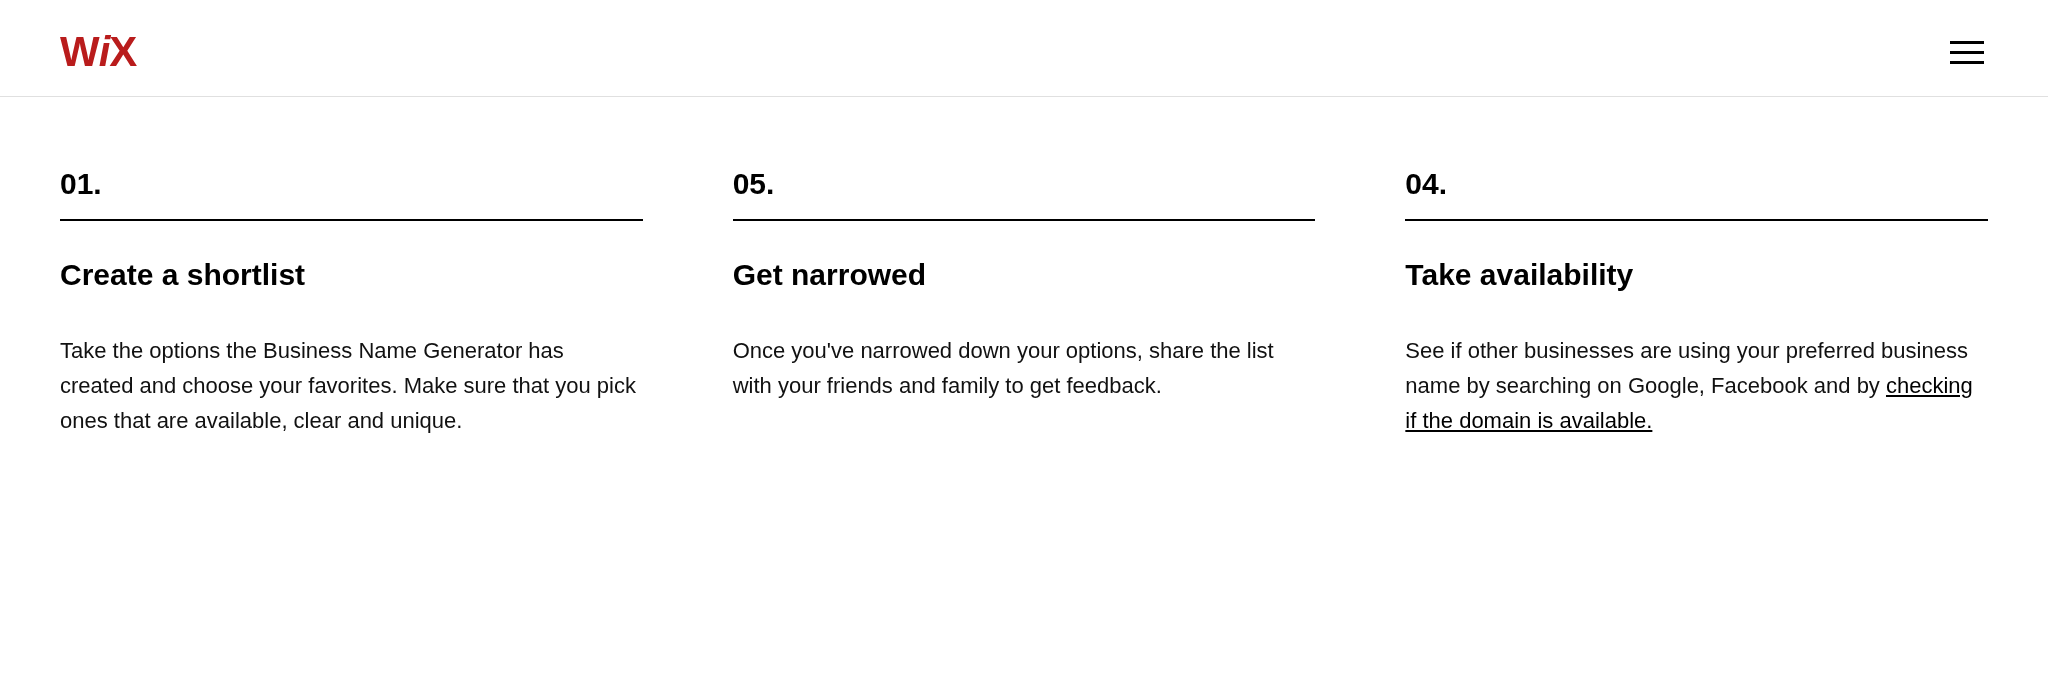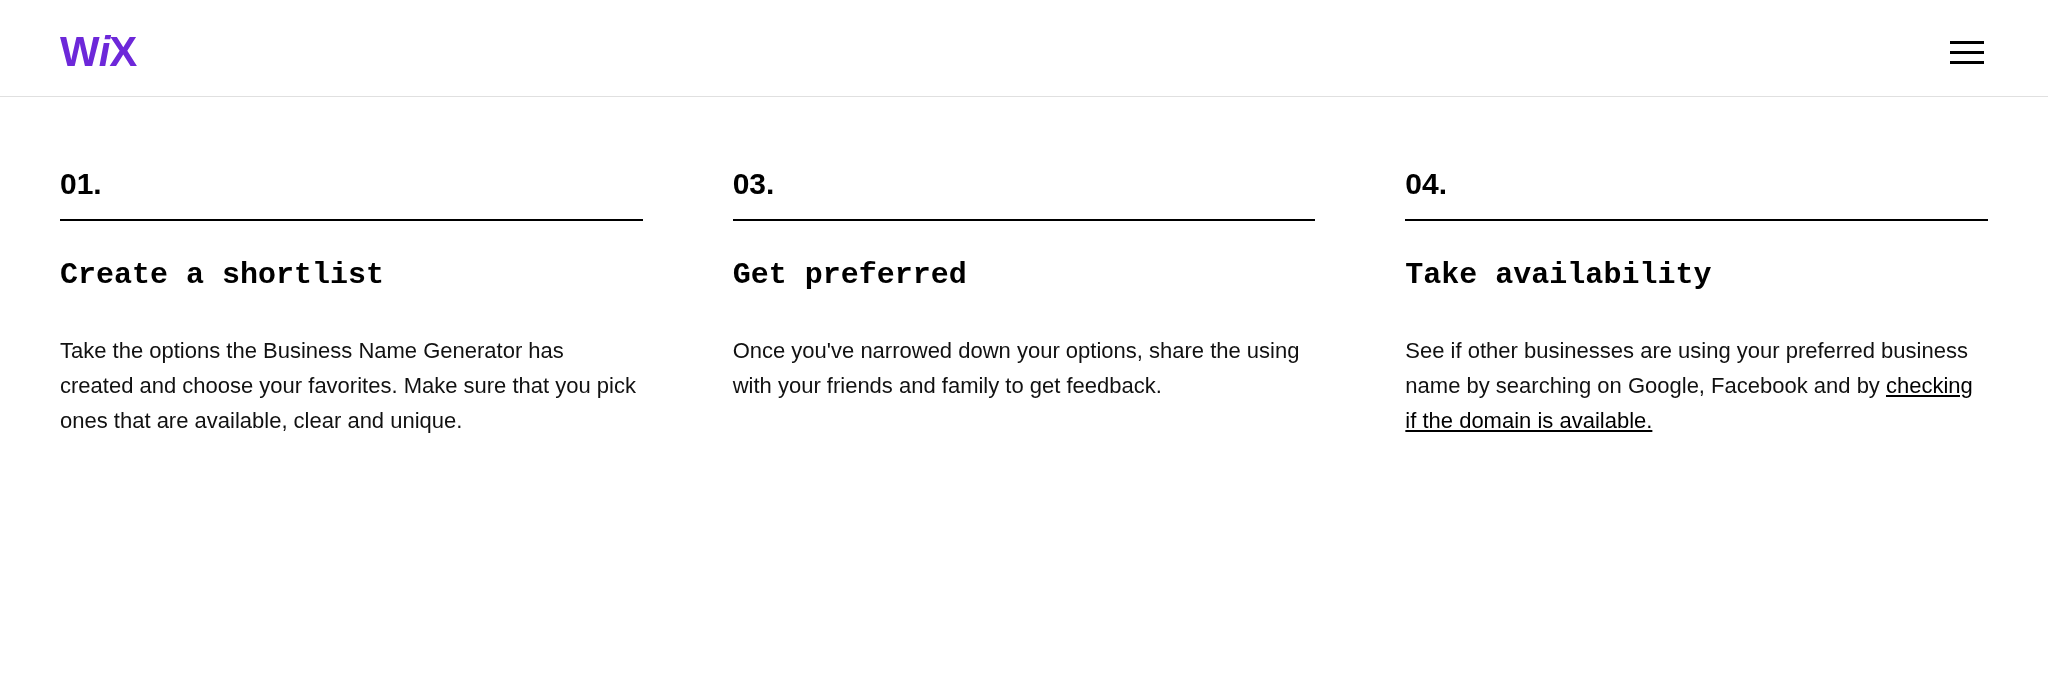--- a/index.html
+++ b/index.html
@@ -21,21 +21,21 @@
       align-items: center;
       justify-content: space-between;
       padding: 28px 60px 20px 60px;
       border-bottom: 1px solid #e0e0e0;
     }
 
     .wix-logo {
       font-size: 42px;
       font-weight: 900;
       letter-spacing: -1px;
-      color: #6d28d9;
+      color: #b91c1c;
       font-family: 'Helvetica Neue', Helvetica, Arial, sans-serif;
     }
 
     .wix-logo span {
       font-style: italic;
     }
 
     .hamburger-icon {
       display: flex;
       flex-direction: column;
@@ -78,21 +78,20 @@
       border-top: 2px solid #000;
       margin-bottom: 36px;
       width: 100%;
     }
 
     .step-title {
       font-size: 30px;
       font-weight: 700;
       margin-bottom: 40px;
       line-height: 1.2;
-      font-family: Liberation Mono, monospace;
     }
 
     .step-description {
       font-size: 22px;
       line-height: 1.6;
       color: #111;
       font-weight: 400;
     }
 
     .step-description a {
@@ -117,24 +116,24 @@
 <main class="main-content">
 
   <div class="step-column">
     <div class="step-number">01.</div>
     <hr class="step-divider">
     <div class="step-title">Create a shortlist</div>
     <p class="step-description">Take the options the Business Name Generator has created and choose your favorites.  Make sure that you pick ones that are available, clear and unique.</p>
   </div>
 
   <div class="step-column">
-    <div class="step-number">03.</div>
+    <div class="step-number">05.</div>
     <hr class="step-divider">
-    <div class="step-title">Get preferred</div>
-    <p class="step-description">Once you've narrowed down your options, share the using with your friends and family to get feedback.</p>
+    <div class="step-title">Get narrowed</div>
+    <p class="step-description">Once you've narrowed down your options, share the list with your friends and family to get feedback.</p>
   </div>
 
   <div class="step-column">
     <div class="step-number">04.</div>
     <hr class="step-divider">
     <div class="step-title">Take availability</div>
     <p class="step-description">
       <span>See if other businesses are using your preferred business name by searching on Google, Facebook and by </span><a href="#">checking if the domain is available.</a>
     </p>
   </div>

